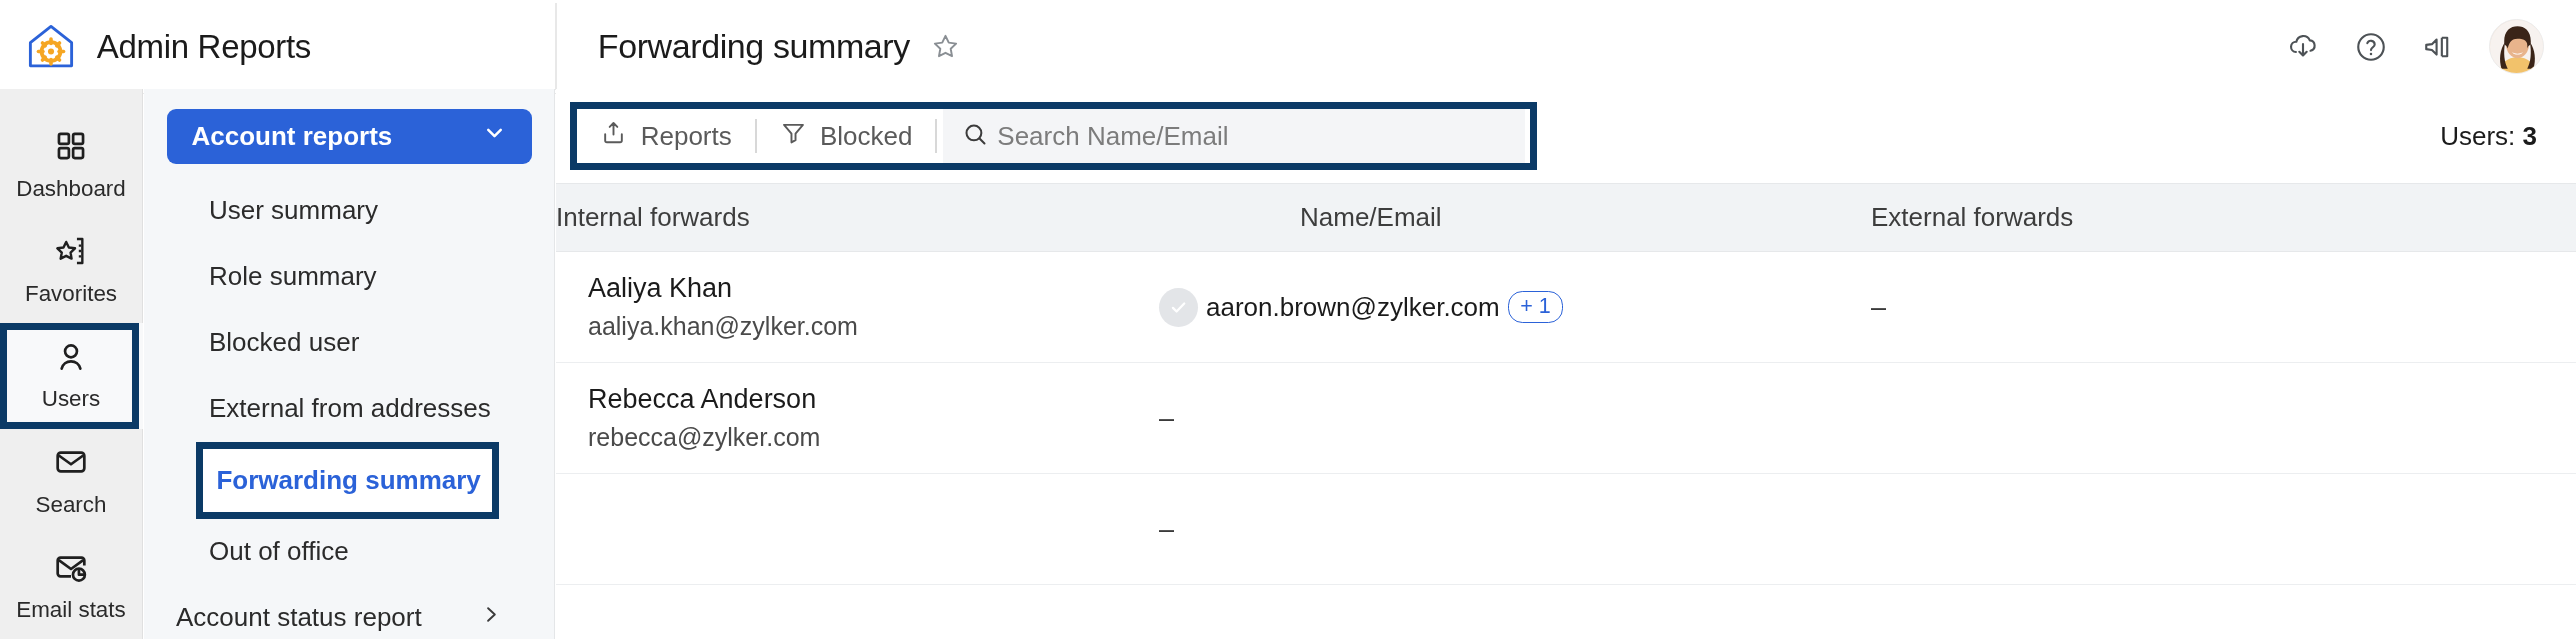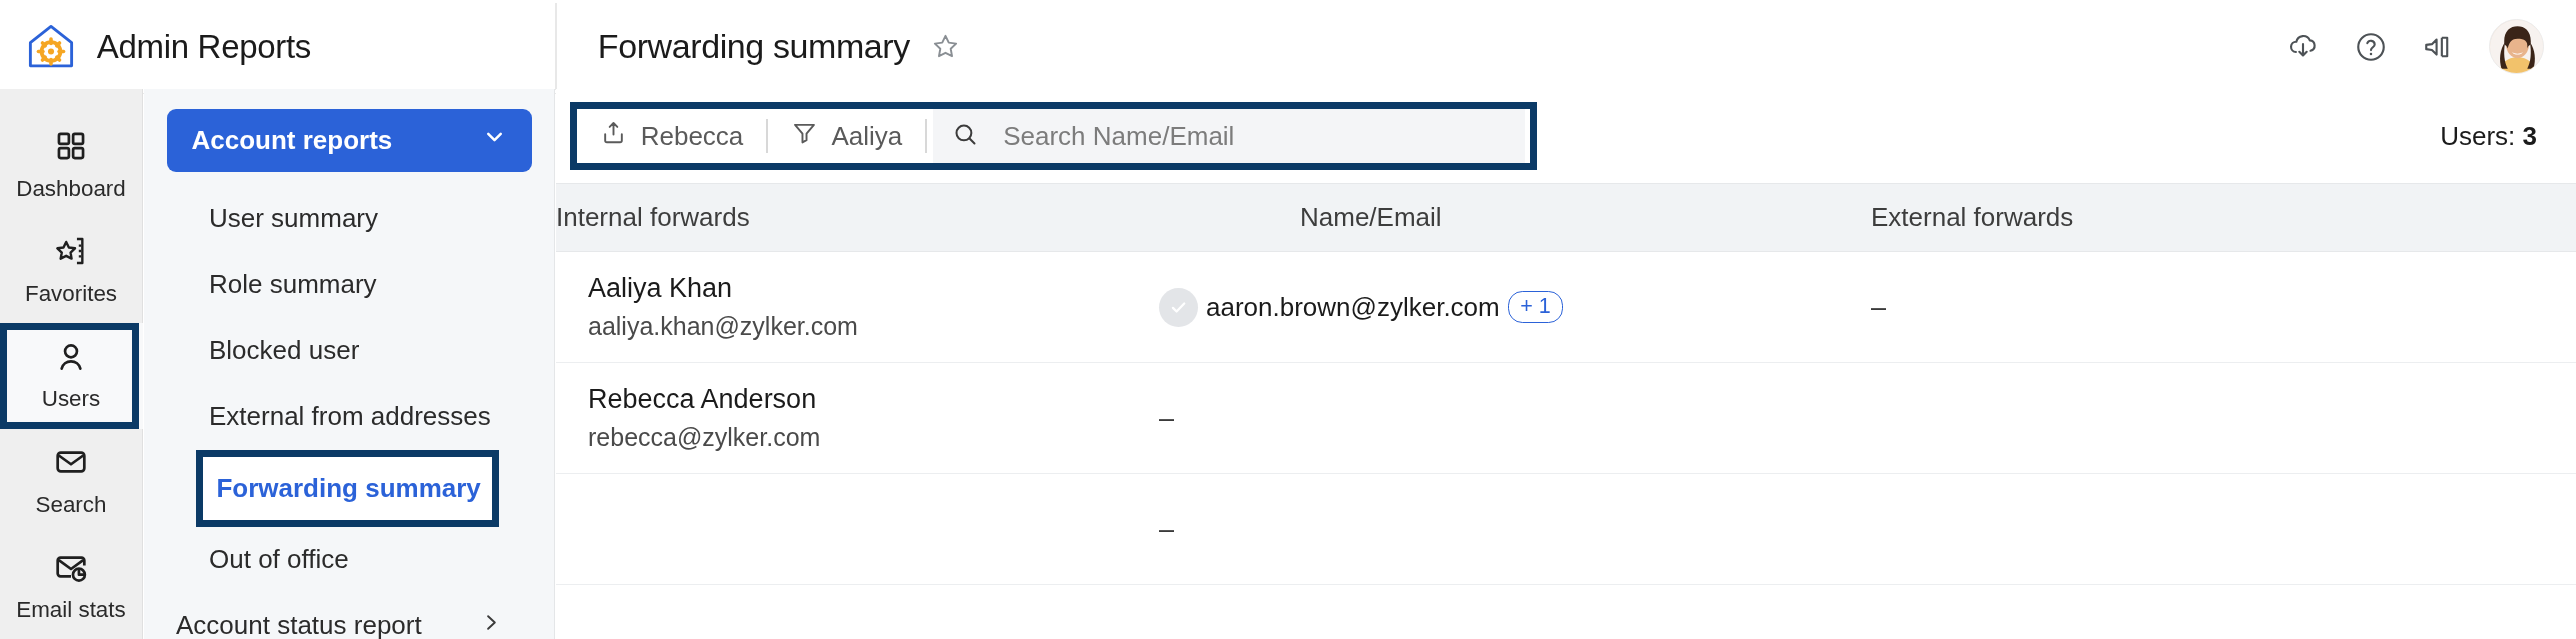--- a/index.html
+++ b/index.html
@@ -54,21 +54,21 @@
     border: 7.2px solid #0b3a66; pointer-events: none;
   }
   .rail-label { font-size: 22.4px; color: #2a2a2a; white-space: nowrap; }
 
   
   .subnav {
     position: absolute; top: 89px; left: 144px; width: 411px; height: 550px;
     background: #f5f7f9; border-right: 0.9px solid #e4e6e8; padding-top: 19.7px;
   }
   .subnav-head {
-    margin: 0 auto; width: 365px; height: 63px; background: #2b62d8; border-radius: 9px;
+    margin: 0 auto; width: 365px; height: 55px; background: #2b62d8; border-radius: 9px;
     display: flex; align-items: center; justify-content: space-between;
     padding: 0 25px; color: #ffffff; font-size: 26px; font-weight: bold;
   }
   .subnav-list { margin-top: 14.3px; }
   .subnav-item {
     height: 66px; display: flex; align-items: center; padding-left: 65px;
     font-size: 26px; color: #2b2b2b; position: relative;
   }
   .subnav-item.active { color: #2b62d8; font-weight: bold; }
   .subnav-item.hl {
@@ -85,21 +85,21 @@
     background: #ffffff; padding-left: 14.3px; padding-right: 39px;
   }
   .toolbar-box {
     display: flex; align-items: center; height: 68px; border: 7.2px solid #0b3a66;
     width: 967px; background: #ffffff;
   }
   .tb-btn { display: flex; align-items: center; gap: 13.4px; padding: 0 23px; height: 100%; color: #5a5a5a; font-size: 26px; }
   .tb-sep { width: 1.8px; height: 34px; background: #d8d8d8; }
   .search-wrap {
     flex: 1; height: 54px; background: #f4f5f7; display: flex; align-items: center;
-    gap: 24px; padding-left: 19.7px; margin: 0 5.4px;
+    gap: 8px; padding-left: 19.7px; margin: 0 5.4px;
   }
   .search-ph { font-size: 26px; color: #7c7c7c; }
   .total { margin-left: auto; font-size: 26px; color: #1b1b1b; white-space: nowrap; }
   .total b { font-weight: bold; }
 
   
   .thead {
     display: flex; height: 69px; align-items: center;
     background: #f1f3f5; border-top: 0.9px solid #e6e8ea; border-bottom: 0.9px solid #e6e8ea;
   }
@@ -303,30 +303,30 @@
 
   <div class="toolbar-row">
     <div class="toolbar-box">
       <div class="tb-btn">
         <span>
           <svg viewBox="0 0 24 24" width="27" height="27" fill="none" stroke="#5a5a5a" stroke-width="1.7" stroke-linecap="round" stroke-linejoin="round">
             <path d="M12 3.6v10.2M12 3.6L8.6 7M12 3.6L15.4 7"></path>
             <path d="M4.6 13.6v5.4a1.6 1.6 0 001.6 1.6h11.6a1.6 1.6 0 001.6-1.6v-5.4"></path>
           </svg>
         </span>
-        <span>Rebecca</span>
+        <span>Reports</span>
       </div>
       <div class="tb-sep"></div>
       <div class="tb-btn">
         <span>
           <svg viewBox="0 0 24 24" width="27" height="27" fill="none" stroke="#5a5a5a" stroke-width="1.7" stroke-linejoin="round">
             <path d="M3.6 5.2h16.8l-6.6 7.8v5.8l-3.6 2v-7.8z"></path>
           </svg>
         </span>
-        <span>Aaliya</span>
+        <span>Blocked</span>
       </div>
       <div class="tb-sep"></div>
       <div class="search-wrap">
         <span>
           <svg viewBox="0 0 24 24" width="27" height="27" fill="none" stroke="#3c3c3c" stroke-width="1.8" stroke-linecap="round">
             <circle cx="10.6" cy="10.6" r="6.6"></circle>
               <path d="M15.6 15.6l4.4 4.4"></path>
           </svg>
         </span>
         <span class="search-ph">Search Name/Email</span>

